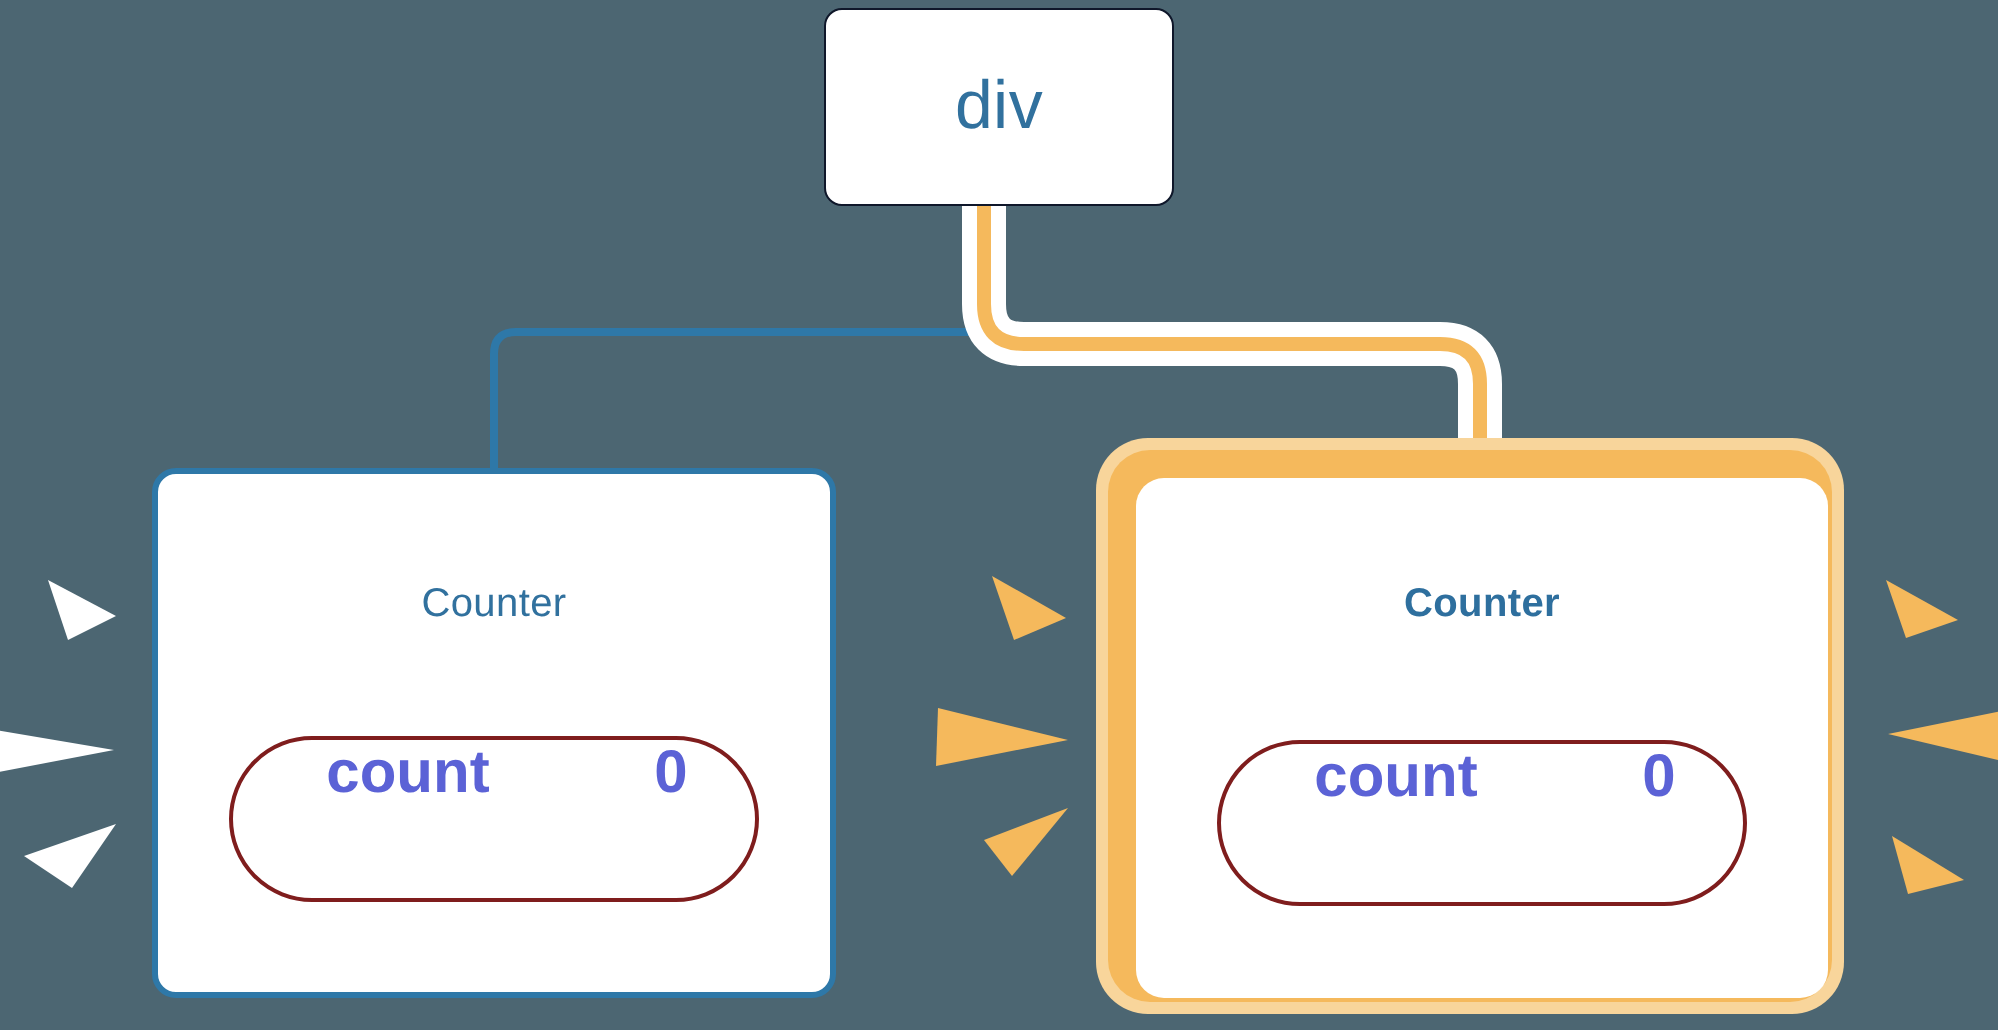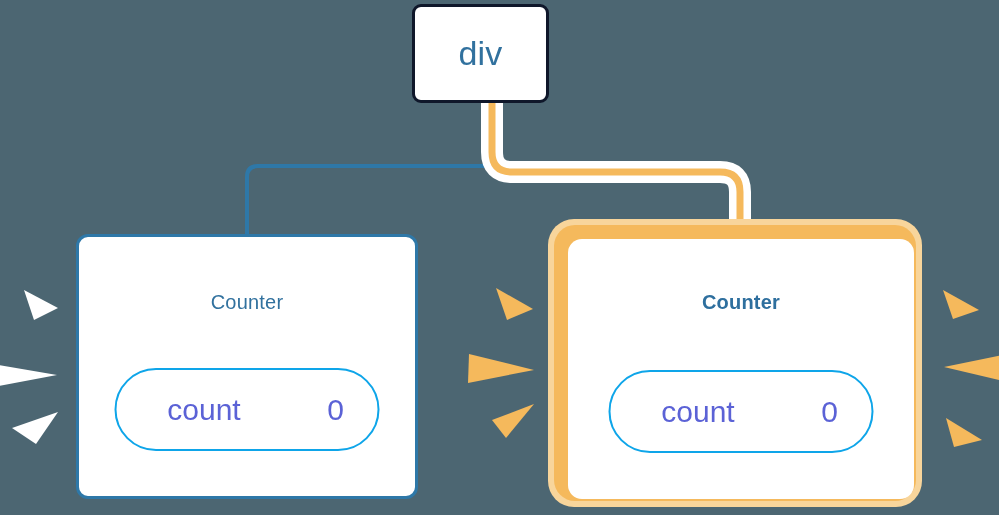--- a/index.html
+++ b/index.html
@@ -36,23 +36,23 @@
 
   
   .node {
     position: absolute;
     background: #FFFFFF;
     box-sizing: border-box;
   }
   .node-div {
     left: 412px;
     top: 4px;
-    width: 137px;
+    width: 175px;
     height: 99px;
-    border: 3px solid #0f172a;
+    border: 1px solid #0f172a;
     border-radius: 9px;
     display: flex;
     align-items: center;
     justify-content: center;
     z-index: 6;
   }
   .node-div .node-title {
     font-size: 34px;
     color: #31719E;
     letter-spacing: 0.2px;
@@ -122,26 +122,27 @@
   }
 
   
   .pill {
     position: absolute;
     left: 50%;
     transform: translateX(-50%);
     top: 131px;
     width: 265px;
     height: 83px;
-    border: 2px solid #0ea5e9;
+    border: 2px solid #7f1d1d;
     border-radius: 42px;
     box-sizing: border-box;
     display: flex;
-    align-items: center;
+    align-items: flex-start;
     background: transparent;
+    font-weight: bold;
   }
   .pill-key {
     flex: 0 0 175px;
     display: flex;
     align-items: center;
     justify-content: center;
     font-size: 30px;
     color: #5B62D6;
   }
   .pill-divider {

